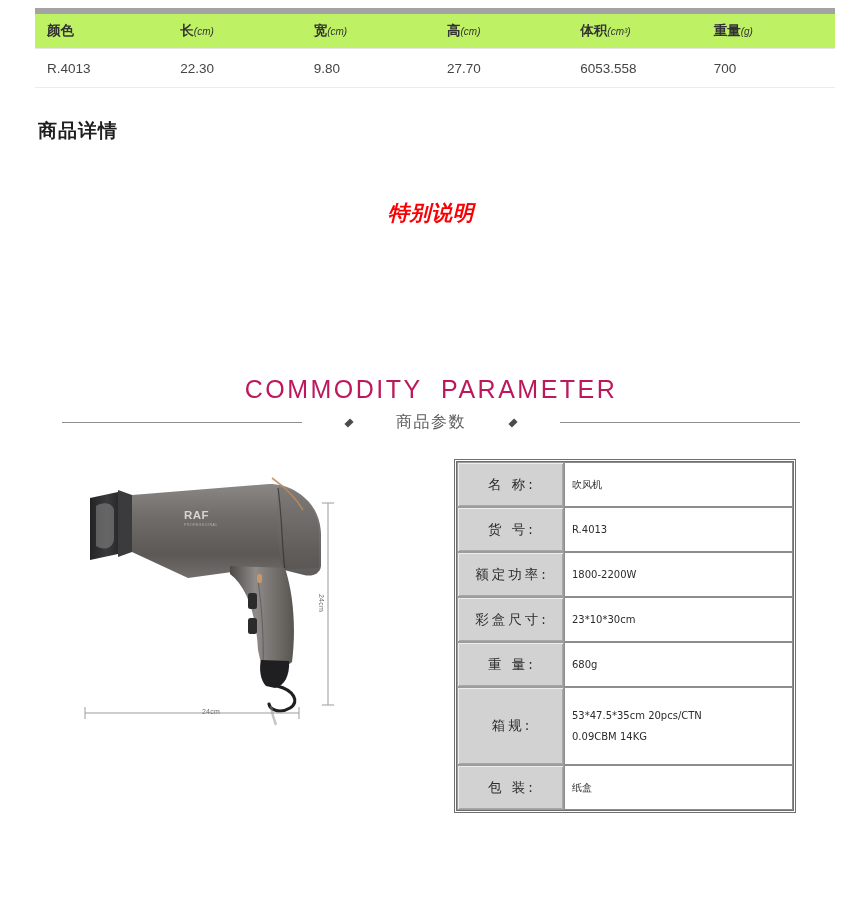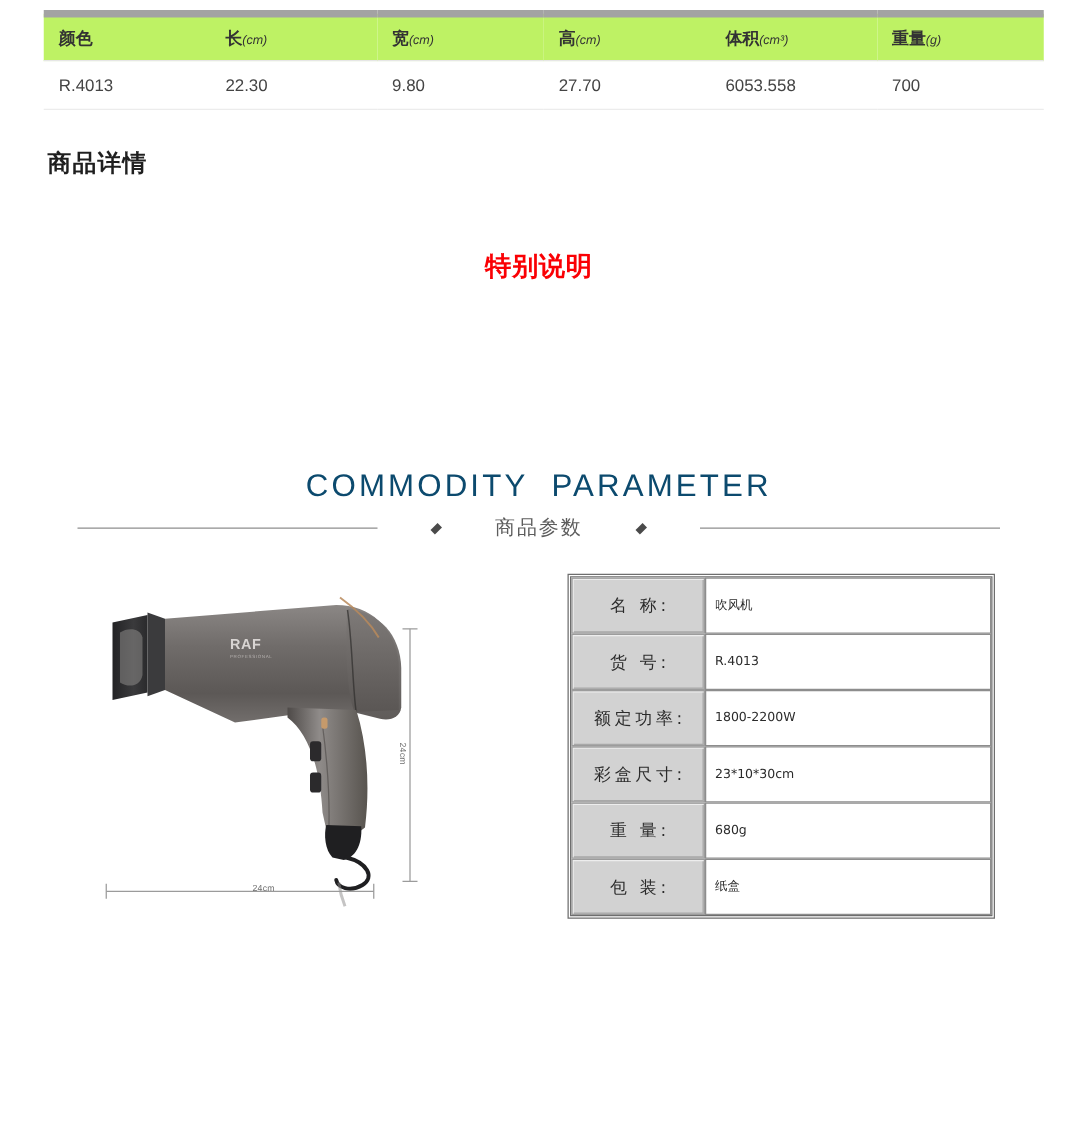--- a/index.html
+++ b/index.html
@@ -73,20 +73,21 @@
     width: 790px;
     text-align: center;
     color: #fa0004;
     font-weight: bold;
     font-family: "DejaVu Sans", "Liberation Sans", sans-serif;
   }
   .notice-title {
     font-size: 21px;
     line-height: 30px;
     letter-spacing: 0.5px;
+    font-style: italic;
   }
   .notice-body {
     font-size: 22.5px;
     line-height: 35px;
     letter-spacing: 0px;
     margin-top: 2px;
   }
 
   
   .banner {
@@ -94,21 +95,21 @@
     left: 36px;
     width: 790px;
     text-align: center;
   }
   #commodity-banner { top: 374px; }
   #photo-banner { top: 832px; }
 
   .banner-en {
     font-size: 25px;
     letter-spacing: 2.5px;
-    color: #0c4a6e;
+    color: #be185d;
     font-family: "Liberation Sans", "DejaVu Sans", sans-serif;
     line-height: 31px;
     white-space: pre;
   }
   .banner-rule {
     display: flex;
     align-items: center;
     justify-content: center;
     margin-top: 7px;
     padding: 0 26px;
@@ -329,20 +330,27 @@
       <td class="param-value">1800-2200W</td>
     </tr>
     <tr>
       <td class="param-label">彩盒尺寸:</td>
       <td class="param-value">23*10*30cm</td>
     </tr>
     <tr>
       <td class="param-label">重 量:</td>
       <td class="param-value">680g</td>
     </tr>
+    <tr class="param-row-tall">
+      <td class="param-label">箱规:</td>
+      <td class="param-value">
+        <span>53*47.5*35cm  20pcs/CTN</span>
+        <span class="line2">0.09CBM    14KG</span>
+      </td>
+    </tr>
     <tr>
       <td class="param-label">包 装:</td>
       <td class="param-value">纸盒</td>
     </tr>
   </tbody>
 </table>
 
 <div class="banner" id="photo-banner">
 </div>
 

